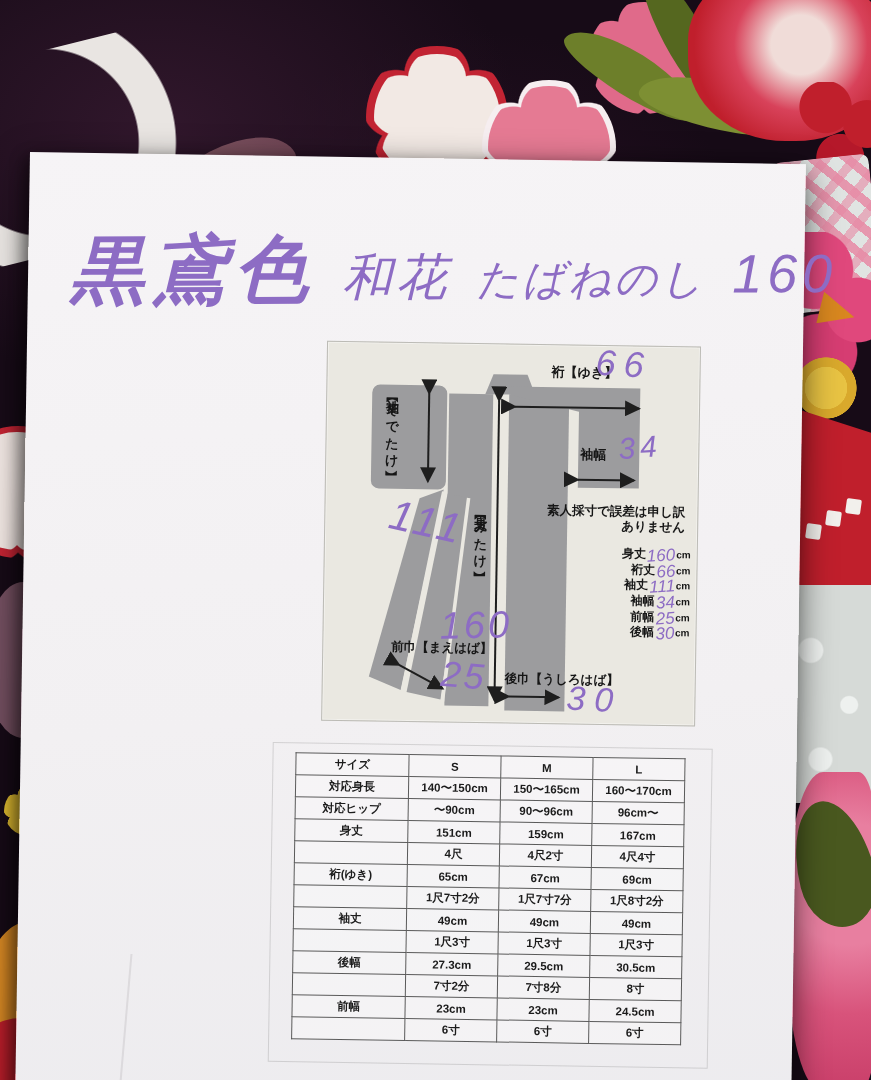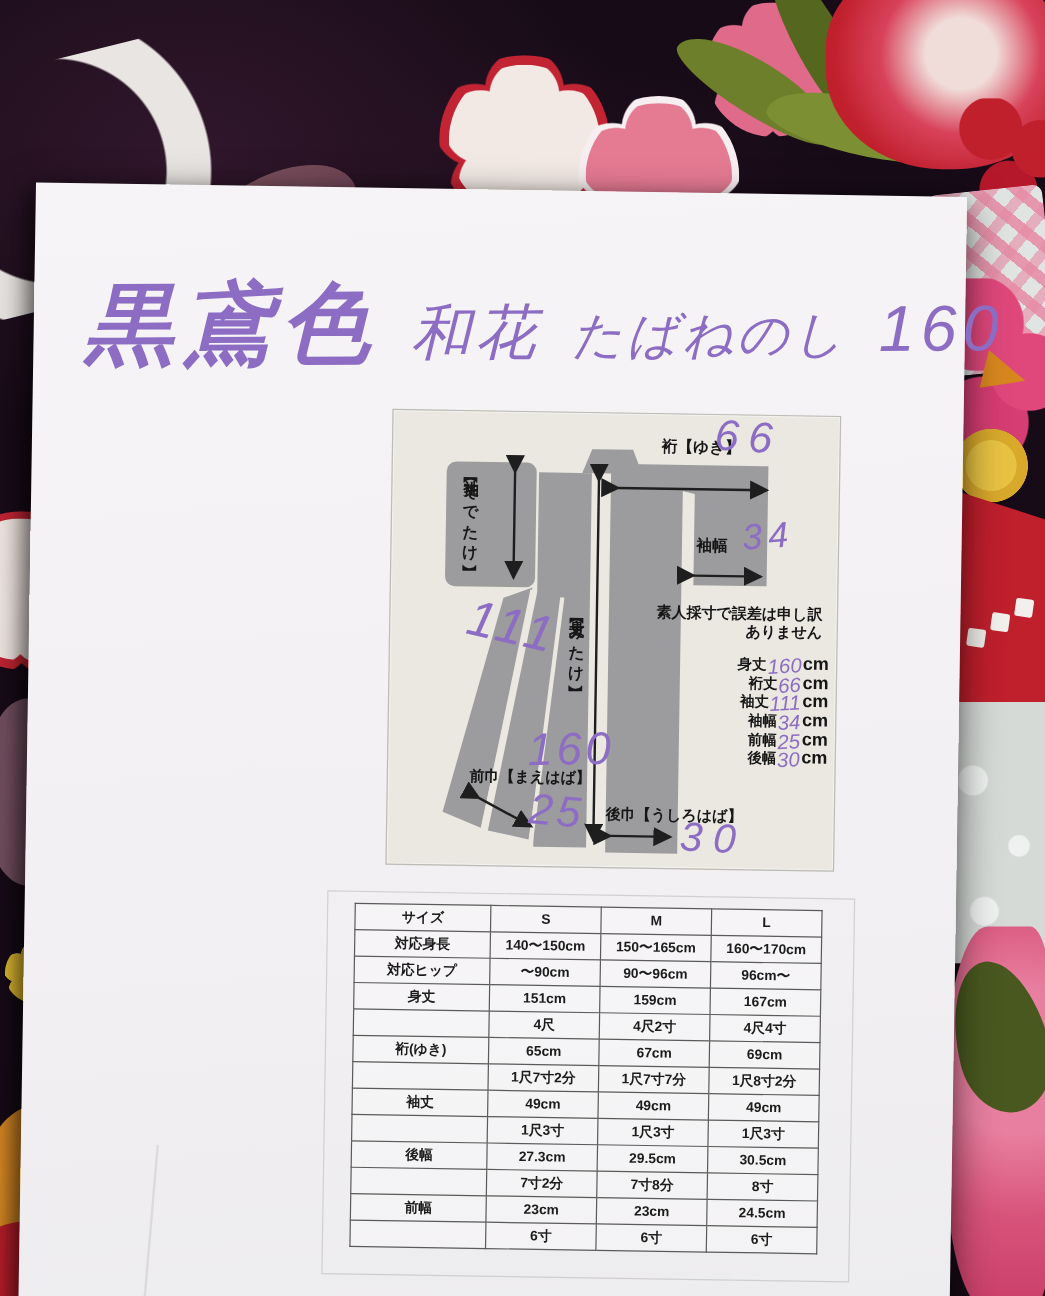--- a/index.html
+++ b/index.html
@@ -69,21 +69,21 @@
   .dlabel{position:absolute;color:#161616;font-weight:bold;white-space:nowrap;}
   .vtext{writing-mode:vertical-rl;text-orientation:upright;letter-spacing:2px;}
   .hand{position:absolute;color:var(--ink-purple);font-style:italic;white-space:nowrap;line-height:1;}
   .note{position:absolute;left:190px;top:158px;width:170px;text-align:right;
         font-size:12.5px;font-weight:bold;color:#161616;line-height:1.18;}
   .mlist{position:absolute;left:246px;top:196px;width:120px;}
   .m-line{position:relative;height:15.7px;text-align:right;white-space:nowrap;}
   .m-label{font-size:12px;font-weight:bold;color:#161616;}
   .m-val{display:inline-block;font-size:17px;color:var(--ink-purple);font-style:italic;
          transform:translateY(3px) rotate(-4deg);margin:0 1px;}
-  .m-unit{font-size:15px;font-weight:bold;color:#161616;}
+  .m-unit{font-size:10px;font-weight:bold;color:#161616;}
   
   .table-ghost{position:absolute;left:252px;top:586px;width:438px;height:318px;
                border:1px solid rgba(130,130,130,.28);}
   table.sizes{
     position:absolute;left:275px;top:596px;border-collapse:collapse;
     font-size:11.5px;color:#1c1c1c;background:rgba(255,255,255,.35);
   }
   table.sizes th,table.sizes td{
     border:1px solid #5a5a5a;height:21px;text-align:center;vertical-align:middle;
     padding:0 4px;font-weight:bold;

